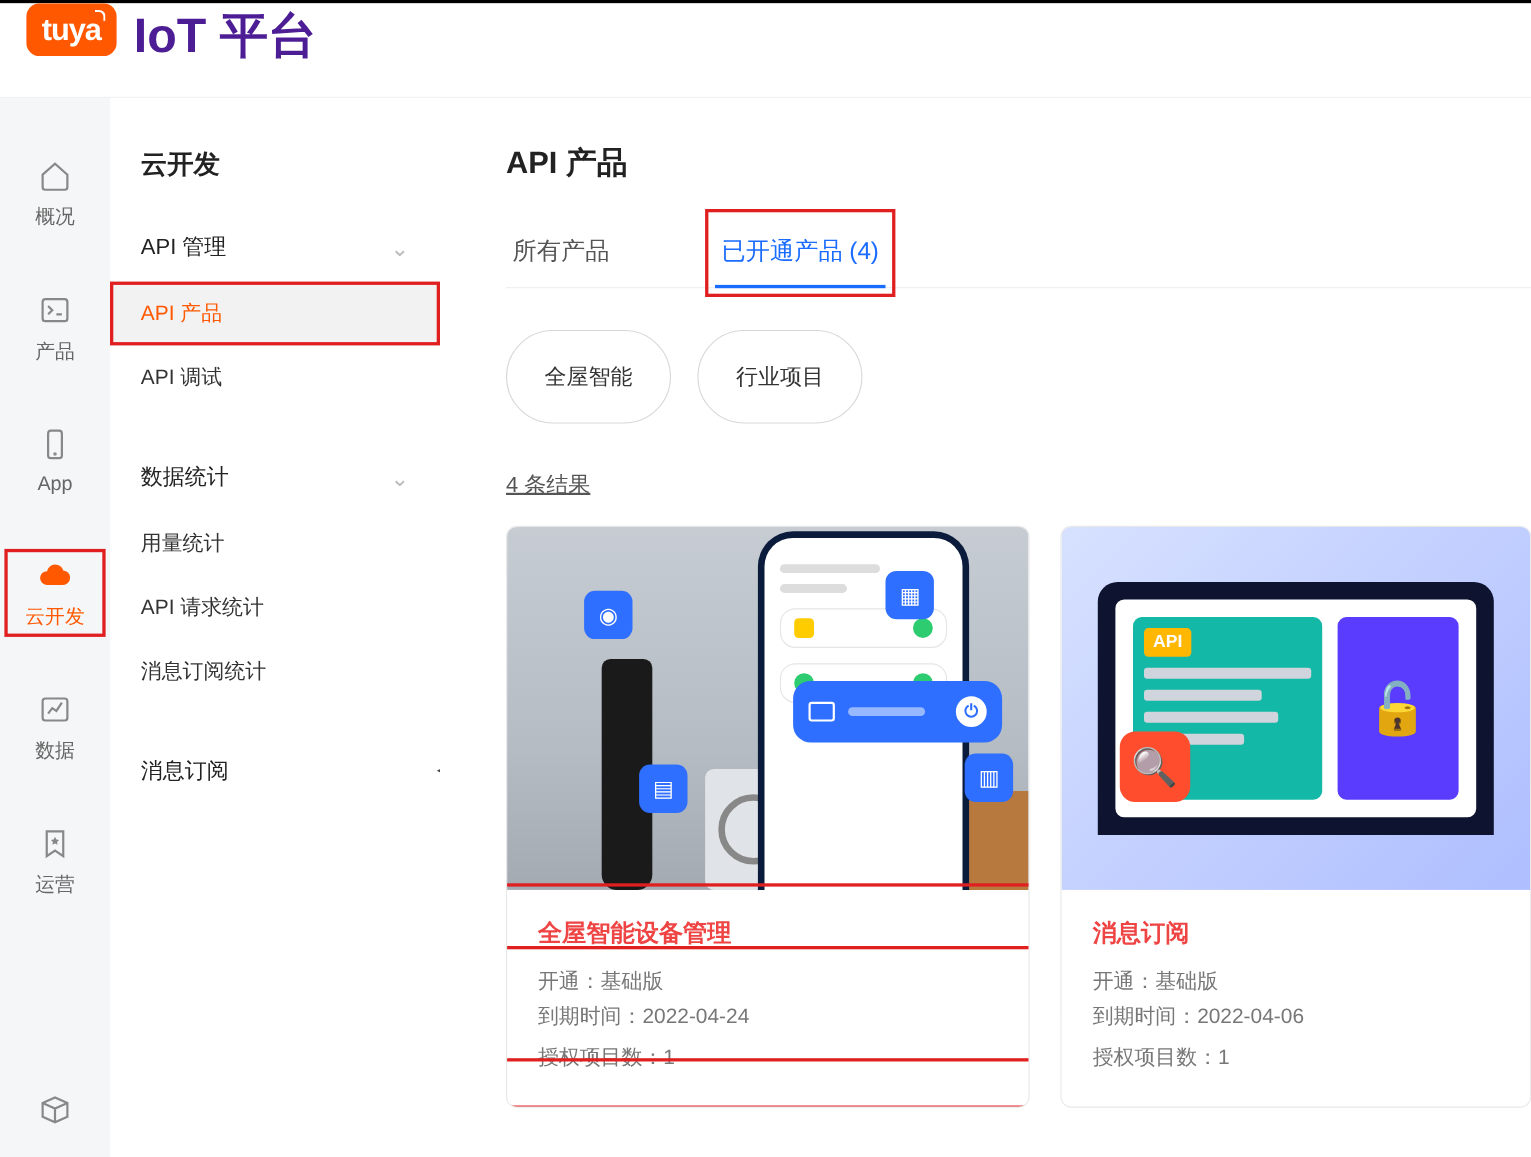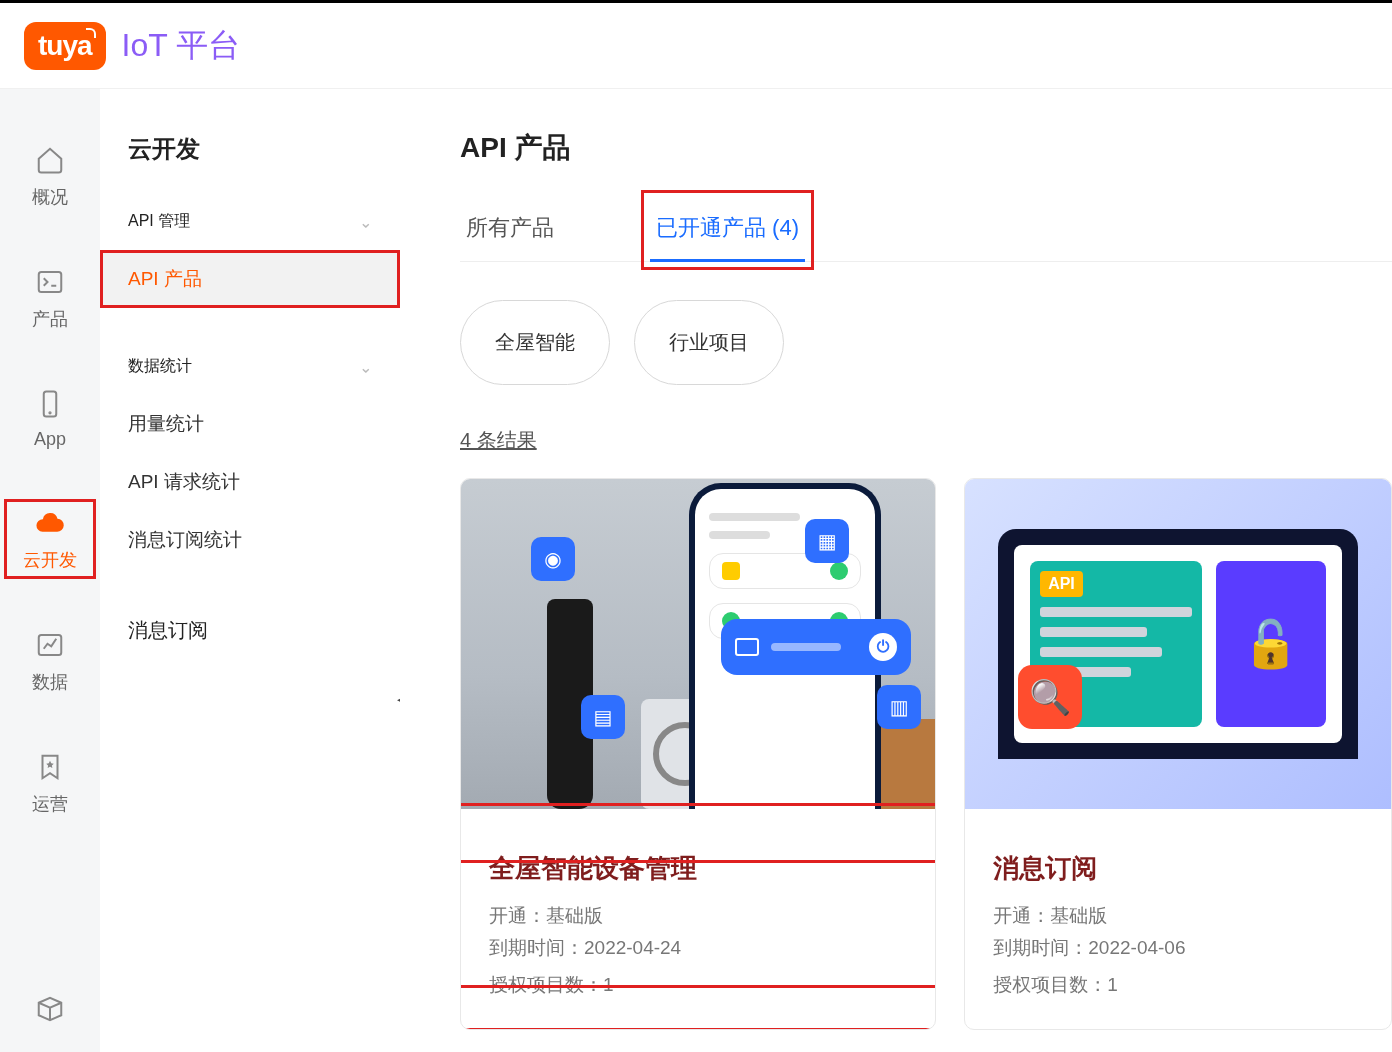--- a/index.html
+++ b/index.html
@@ -1,39 +1,39 @@
 <!DOCTYPE html>
 <html><head>
   <meta charset="utf-8">
   <style>
     * { margin: 0; padding: 0; box-sizing: border-box; }
     body { font-family: -apple-system, BlinkMacSystemFont, "PingFang SC", "Microsoft YaHei", sans-serif; background: #fff; color: #333; width: 1392px; height: 1052px; overflow: hidden; border-top: 3px solid #000; }
 
     
-    .header { height: 86px; background: #fff; display: flex; align-items: center; padding: 0 24px; border-bottom: 1px solid #f0f0f0; }
+    .header { height: 86px; background: #fff; display: flex; align-items: flex-start; padding: 0 24px; border-bottom: 1px solid #f0f0f0; }
     .logo-badge { background: #ff5800; color: #fff; border-radius: 12px; padding: 8px 14px; font-size: 28px; font-weight: 700; letter-spacing: -1px; position: relative; margin-right: 16px; }
     .logo-badge::after { content: ""; position: absolute; top: 6px; right: 10px; width: 8px; height: 8px; border: 2px solid #fff; border-bottom: none; border-left: none; border-radius: 0 6px 0 0; }
-    .platform-title { font-size: 32px; font-weight: 400; color: #8b5cf6; }
+    .platform-title { font-size: 44px; font-weight: 700; color: #4c1d95; }
 
     
     .layout { display: flex; height: calc(100% - 86px); }
 
     
     .icon-rail { width: 100px; background: #f5f6f7; display: flex; flex-direction: column; align-items: center; padding-top: 48px; gap: 44px; }
     .rail-item { display: flex; flex-direction: column; align-items: center; gap: 8px; cursor: pointer; width: 90px; padding: 6px 0; }
     .rail-item .rail-label { font-size: 18px; color: #666; }
     .rail-item.active .rail-label { color: #ff5800; }
     .rail-item.active { outline: 3px solid #e02020; outline-offset: -2px; }
     .rail-icon { width: 34px; height: 34px; display: flex; align-items: center; justify-content: center; }
     .rail-icon svg { width: 30px; height: 30px; }
 
     
     .sidebar { width: 300px; background: #fff; border-right: 0; padding-top: 30px; position: relative; }
     .sidebar-title { font-size: 24px; font-weight: 600; color: #222; padding: 14px 28px 28px; }
-    .sidebar-group-head { font-size: 16px; color: #222; padding: 18px 28px; display: flex; justify-content: space-between; align-items: center; cursor: pointer; }
+    .sidebar-group-head { font-size: 20px; color: #222; padding: 18px 28px; display: flex; justify-content: space-between; align-items: center; cursor: pointer; }
     .sidebar-group-head.single { font-size: 20px; }
     .chev { color: #bbb; transform: rotate(180deg); }
     .sidebar-sub { font-size: 19px; color: #333; padding: 16px 28px 16px 28px; cursor: pointer; }
     .sidebar-sub.active { background: #f2f2f2; color: #ff5800; position: relative; }
     .sidebar-sub.highlight-box { outline: 3px solid #e02020; outline-offset: -3px; }
     .collapse-handle { position: absolute; right: -14px; top: 610px; transform: translateY(-50%); color: #444; font-size: 22px; }
 
     
     .main { flex: 1; padding: 40px 0 0 68px; background: #f5f6f7; position: relative; overflow: hidden; }
     .main-inner { background: #fff; min-height: 100%; width: 100%; padding: 40px 0 0 0; position: absolute; top: 0; left: 0; right: 0; bottom: 0; border-radius: 0; }
@@ -48,21 +48,21 @@
 
     .filter-pills { display: flex; gap: 24px; margin-top: 38px; margin-left: 46px; }
     .pill { border: 1px solid #d8d8d8; border-radius: 999px; padding: 28px 34px; font-size: 20px; color: #333; cursor: pointer; background: #fff; }
 
     .results-count { font-size: 20px; color: #555; margin-top: 42px; margin-left: 46px; text-decoration: underline; }
 
     .cards { display: flex; gap: 28px; margin-top: 24px; margin-left: 46px; }
     .card { width: 490px; border: 1px solid #e8e8e8; border-radius: 10px; overflow: hidden; background: #fff; }
     .card-thumb { height: 330px; background: #b8c0c8; position: relative; overflow: hidden; }
     .card-body { padding: 24px 28px 28px; position: relative; }
-    .card-title { font-size: 26px; font-weight: 600; color: #7f1d1d; margin-top: 18px; }
+    .card-title { font-size: 22px; font-weight: 600; color: #ef4444; }
     .card-meta { font-size: 19px; color: #777; margin-top: 14px; line-height: 1.7; }
     .title-hl { position: absolute; border: 3px solid #e02020; }
 
     
     .thumb1 { background: linear-gradient(180deg,#c6ccd2 0%,#b5bcc4 60%,#a3aab2 100%); }
     .thumb1 .phone { position:absolute; right:60px; bottom:-40px; width:180px; height:360px; background:#fff; border-radius:26px; box-shadow:0 0 0 6px #0b1b3b; padding:14px; }
     .thumb1 .phone .bar{height:8px;background:#ddd;border-radius:4px;margin:10px 0;width:60%;}
     .thumb1 .pillrow{background:#fff;border:1px solid #e5e5e5;border-radius:14px;height:36px;margin-top:14px;display:flex;align-items:center;justify-content:space-between;padding:0 12px;}
     .thumb1 .dot{width:18px;height:18px;border-radius:50%;background:#2dcc70;}
     .thumb1 .dotb{width:18px;height:18px;border-radius:4px;background:#ffcc00;}
@@ -171,20 +171,21 @@
 
   <div class="sidebar">
     <div class="sidebar-title">云开发</div>
 
 
     <div class="sidebar-group-head">
       <span>API 管理</span>
       <span class="chev">⌃</span>
     </div>
     <div class="sidebar-sub active highlight-box">API 产品</div>
+    <div class="sidebar-sub">API 调试</div>
 
     <div style="height:30px"></div>
 
     <div class="sidebar-group-head">
       <span>数据统计</span>
       <span class="chev">⌃</span>
     </div>
     <div class="sidebar-sub">用量统计</div>
     <div class="sidebar-sub">API 请求统计</div>
     <div class="sidebar-sub">消息订阅统计</div>

